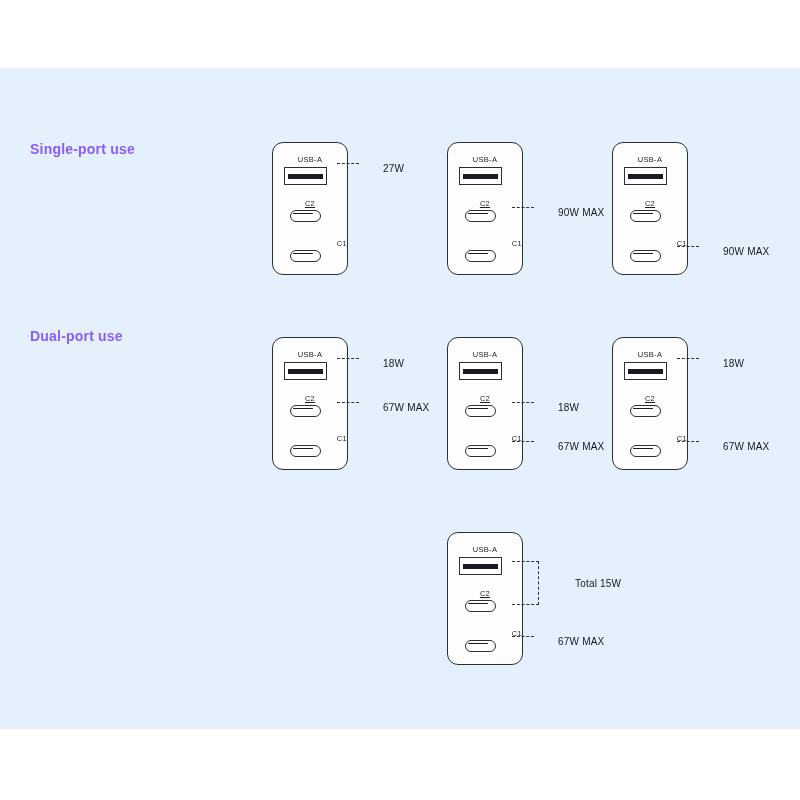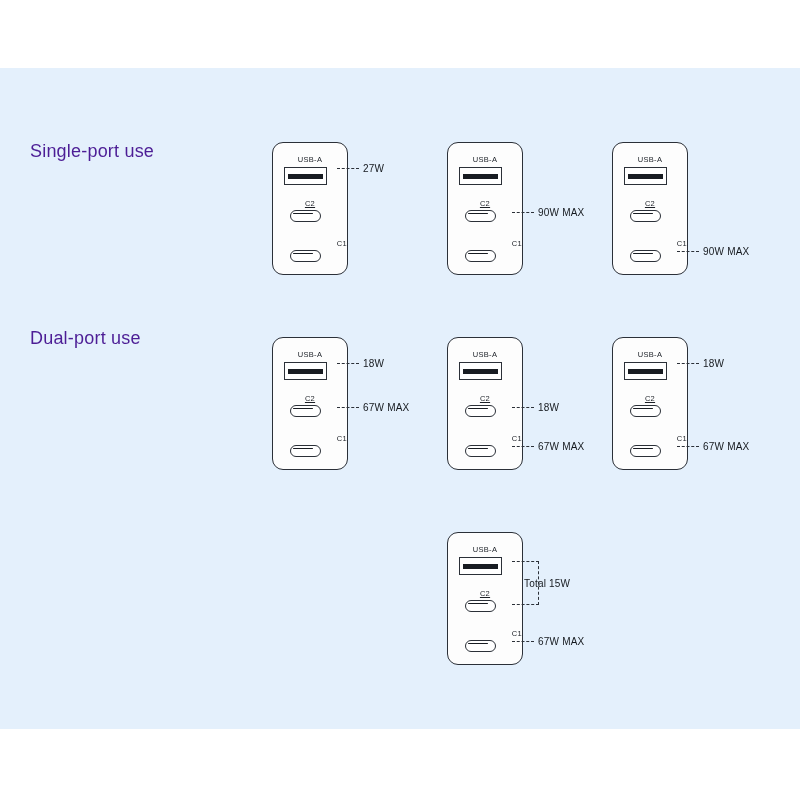--- a/index.html
+++ b/index.html
@@ -28,23 +28,23 @@
     top: 68px;
     width: 800px;
     height: 661px;
     background: #e4f0fc;
   }
 
   
   .section-title {
     position: absolute;
     left: 30px;
-    font-size: 18px;
-    font-weight: normal;
-    color: #4c1d95;
+    font-size: 14px;
+    font-weight: bold;
+    color: #8b5cf6;
     letter-spacing: 0.2px;
     white-space: nowrap;
   }
   #title-single { top: 141px; }
   #title-dual   { top: 328px; }
   #title-three  { top: 531px; }
 
   
   .charger {
     position: absolute;
@@ -114,22 +114,22 @@
   .row-usba-port  { top: 24px; }
   .row-c2-label   { top: 57px; text-decoration: underline; }
   .row-c2-port    { top: 67px; }
   .row-c1-label   { top: 97px; text-align: right; }
   .row-c1-port    { top: 107px; }
 
   
   .callout {
     position: absolute;
     display: flex;
-    align-items: center;
     white-space: nowrap;
+    gap: 20px;
   }
   .leader {
     width: 22px;
     height: 0;
     border-top: 1.3px dashed #2b3038;
     flex: 0 0 auto;
   }
   .callout-text {
     font-size: 10px;
     color: #14181d;
@@ -259,20 +259,20 @@
   <div class="charger" style="left:447px; top:532px;">
     <div class="port-label row-usba-label">USB-A</div>
     <div class="usba-socket row-usba-port"></div>
     <div class="port-label row-c2-label">C2</div>
     <div class="usbc-socket row-c2-port"></div>
     <div class="port-label row-c1-label">C1</div>
     <div class="usbc-socket row-c1-port"></div>
   </div>
 
   <div class="bracket" style="left:512px; top:561px; width:27px; height:44px;"></div>
-  <div class="bracket-label" style="left:524px; top:578px;">Total 15W</div>
+  <div class="bracket-label" style="left:575px; top:578px;">Total 15W</div>
 
   <div class="callout" style="left:512px; top:636px;">
     <span class="leader"></span>
     <span class="callout-text">67W MAX</span>
   </div>
 
 </div>
 
 </body></html>

